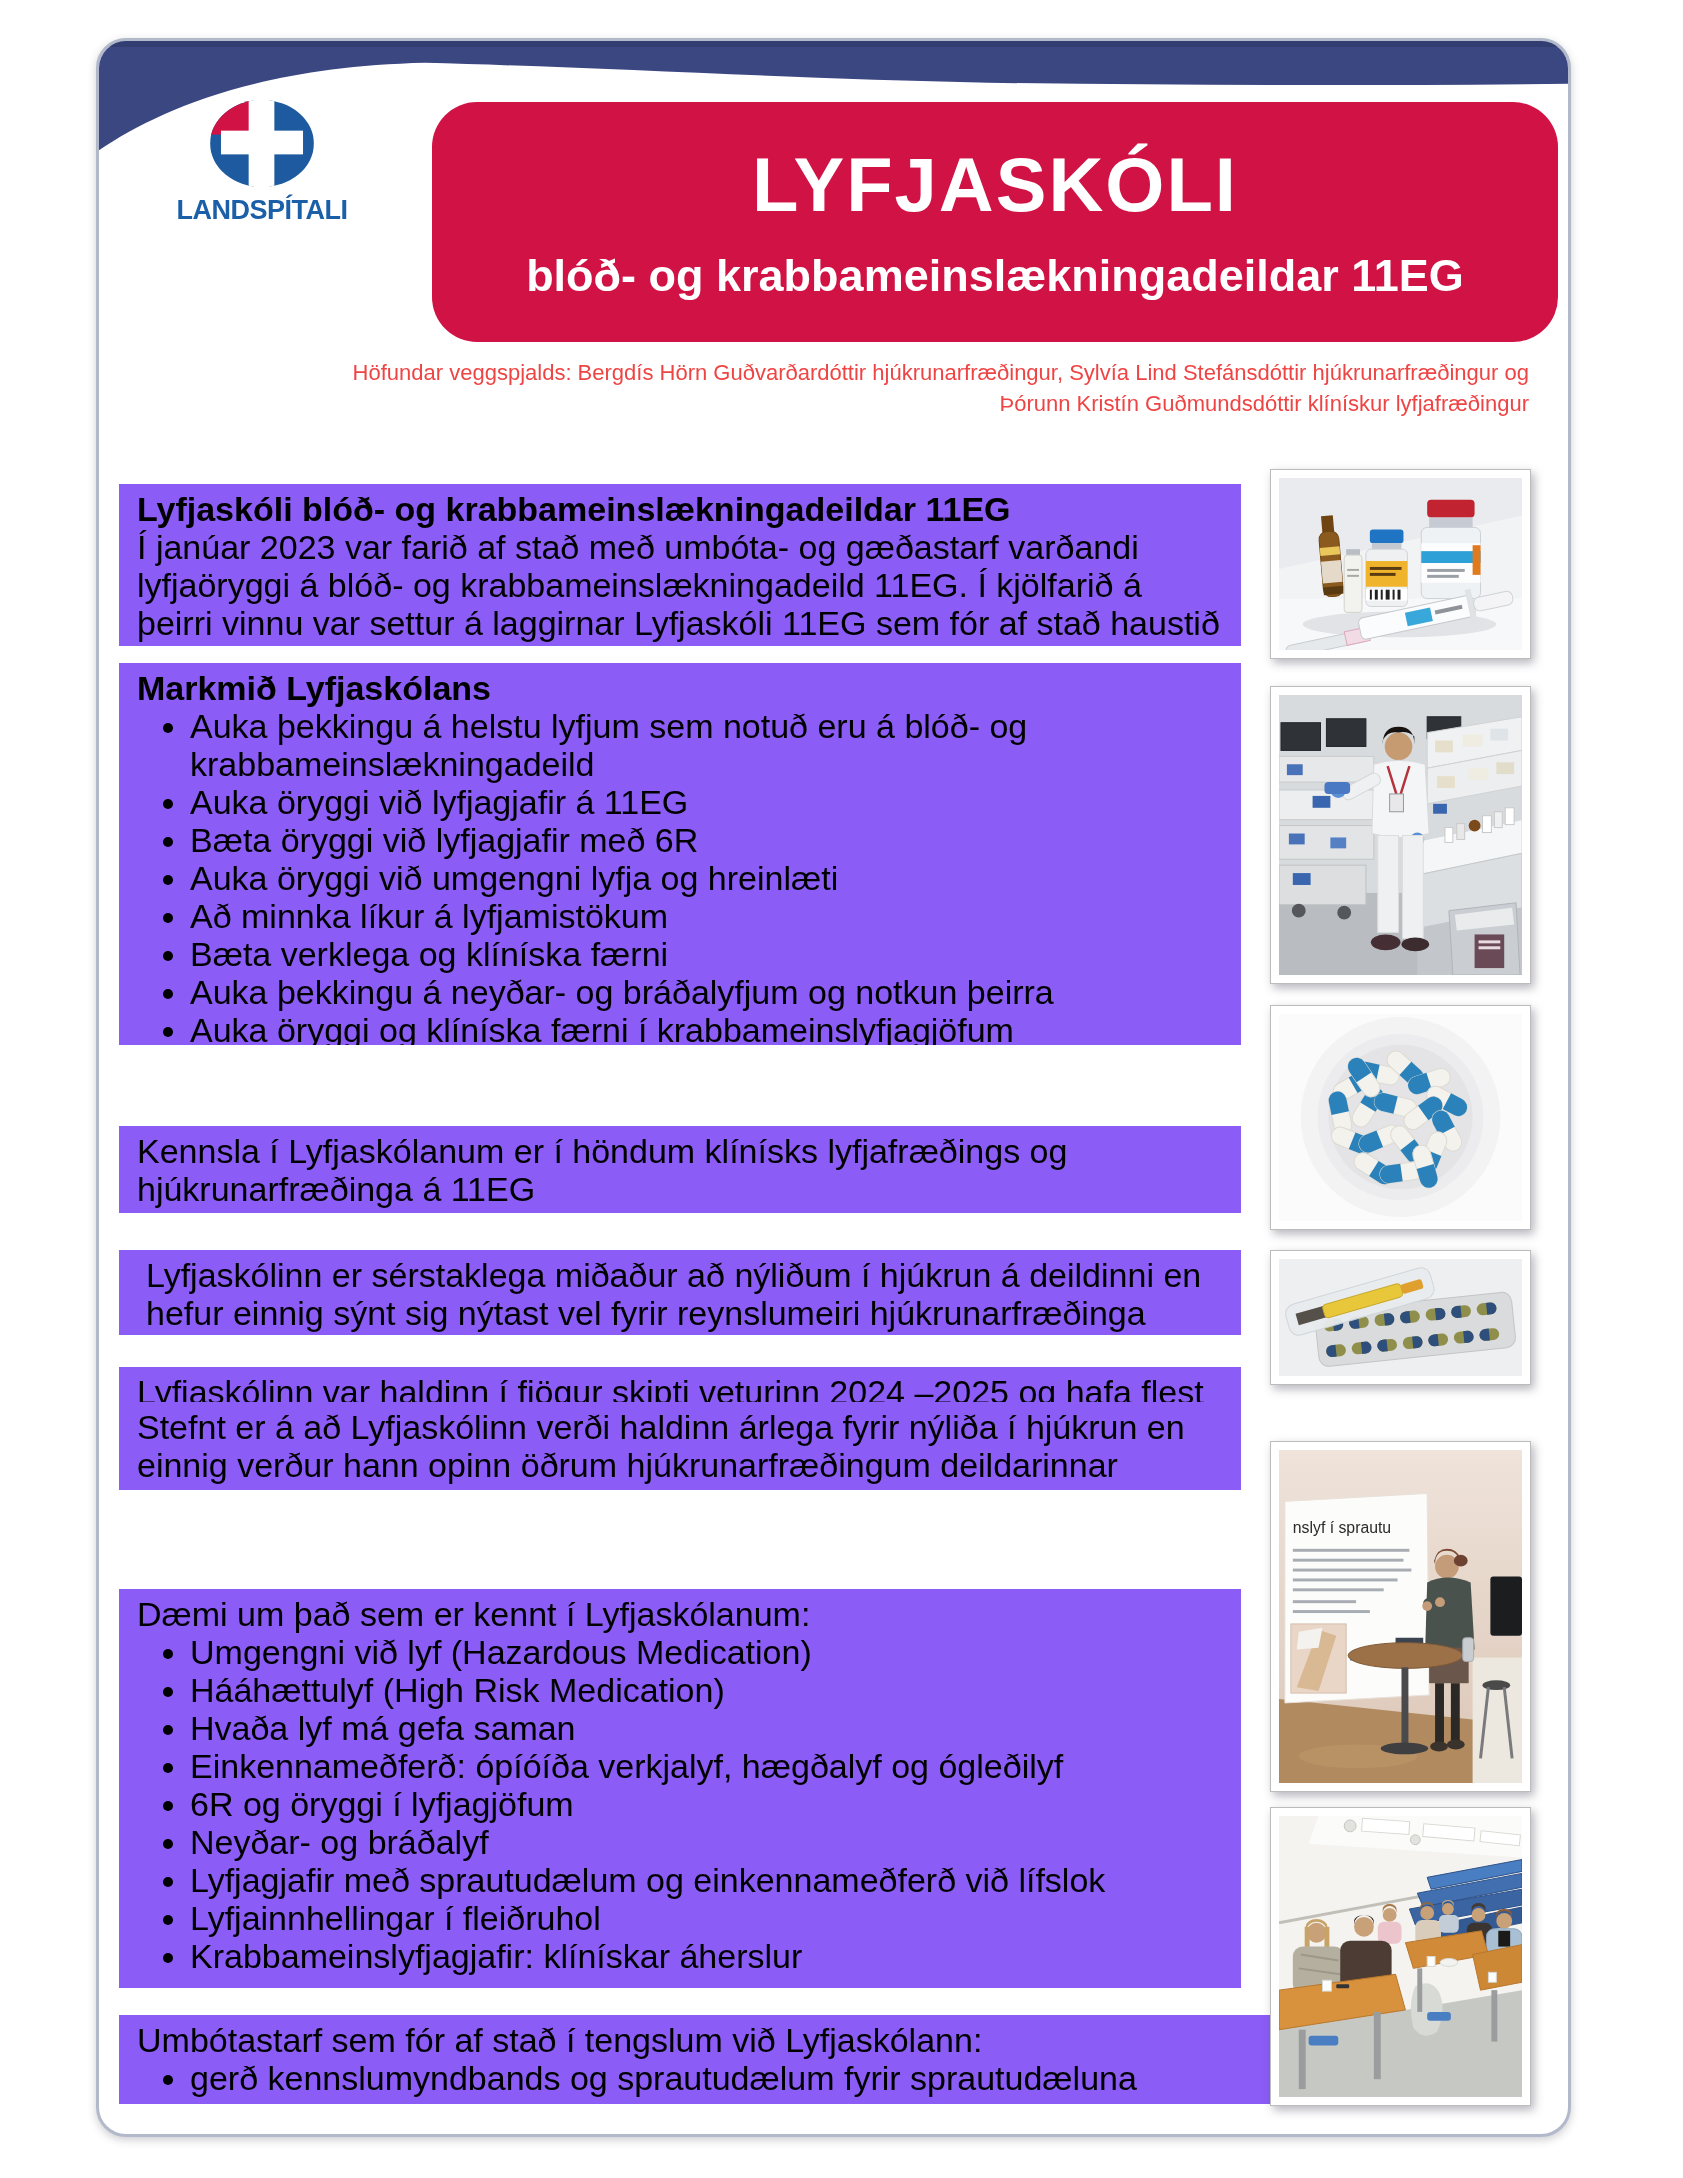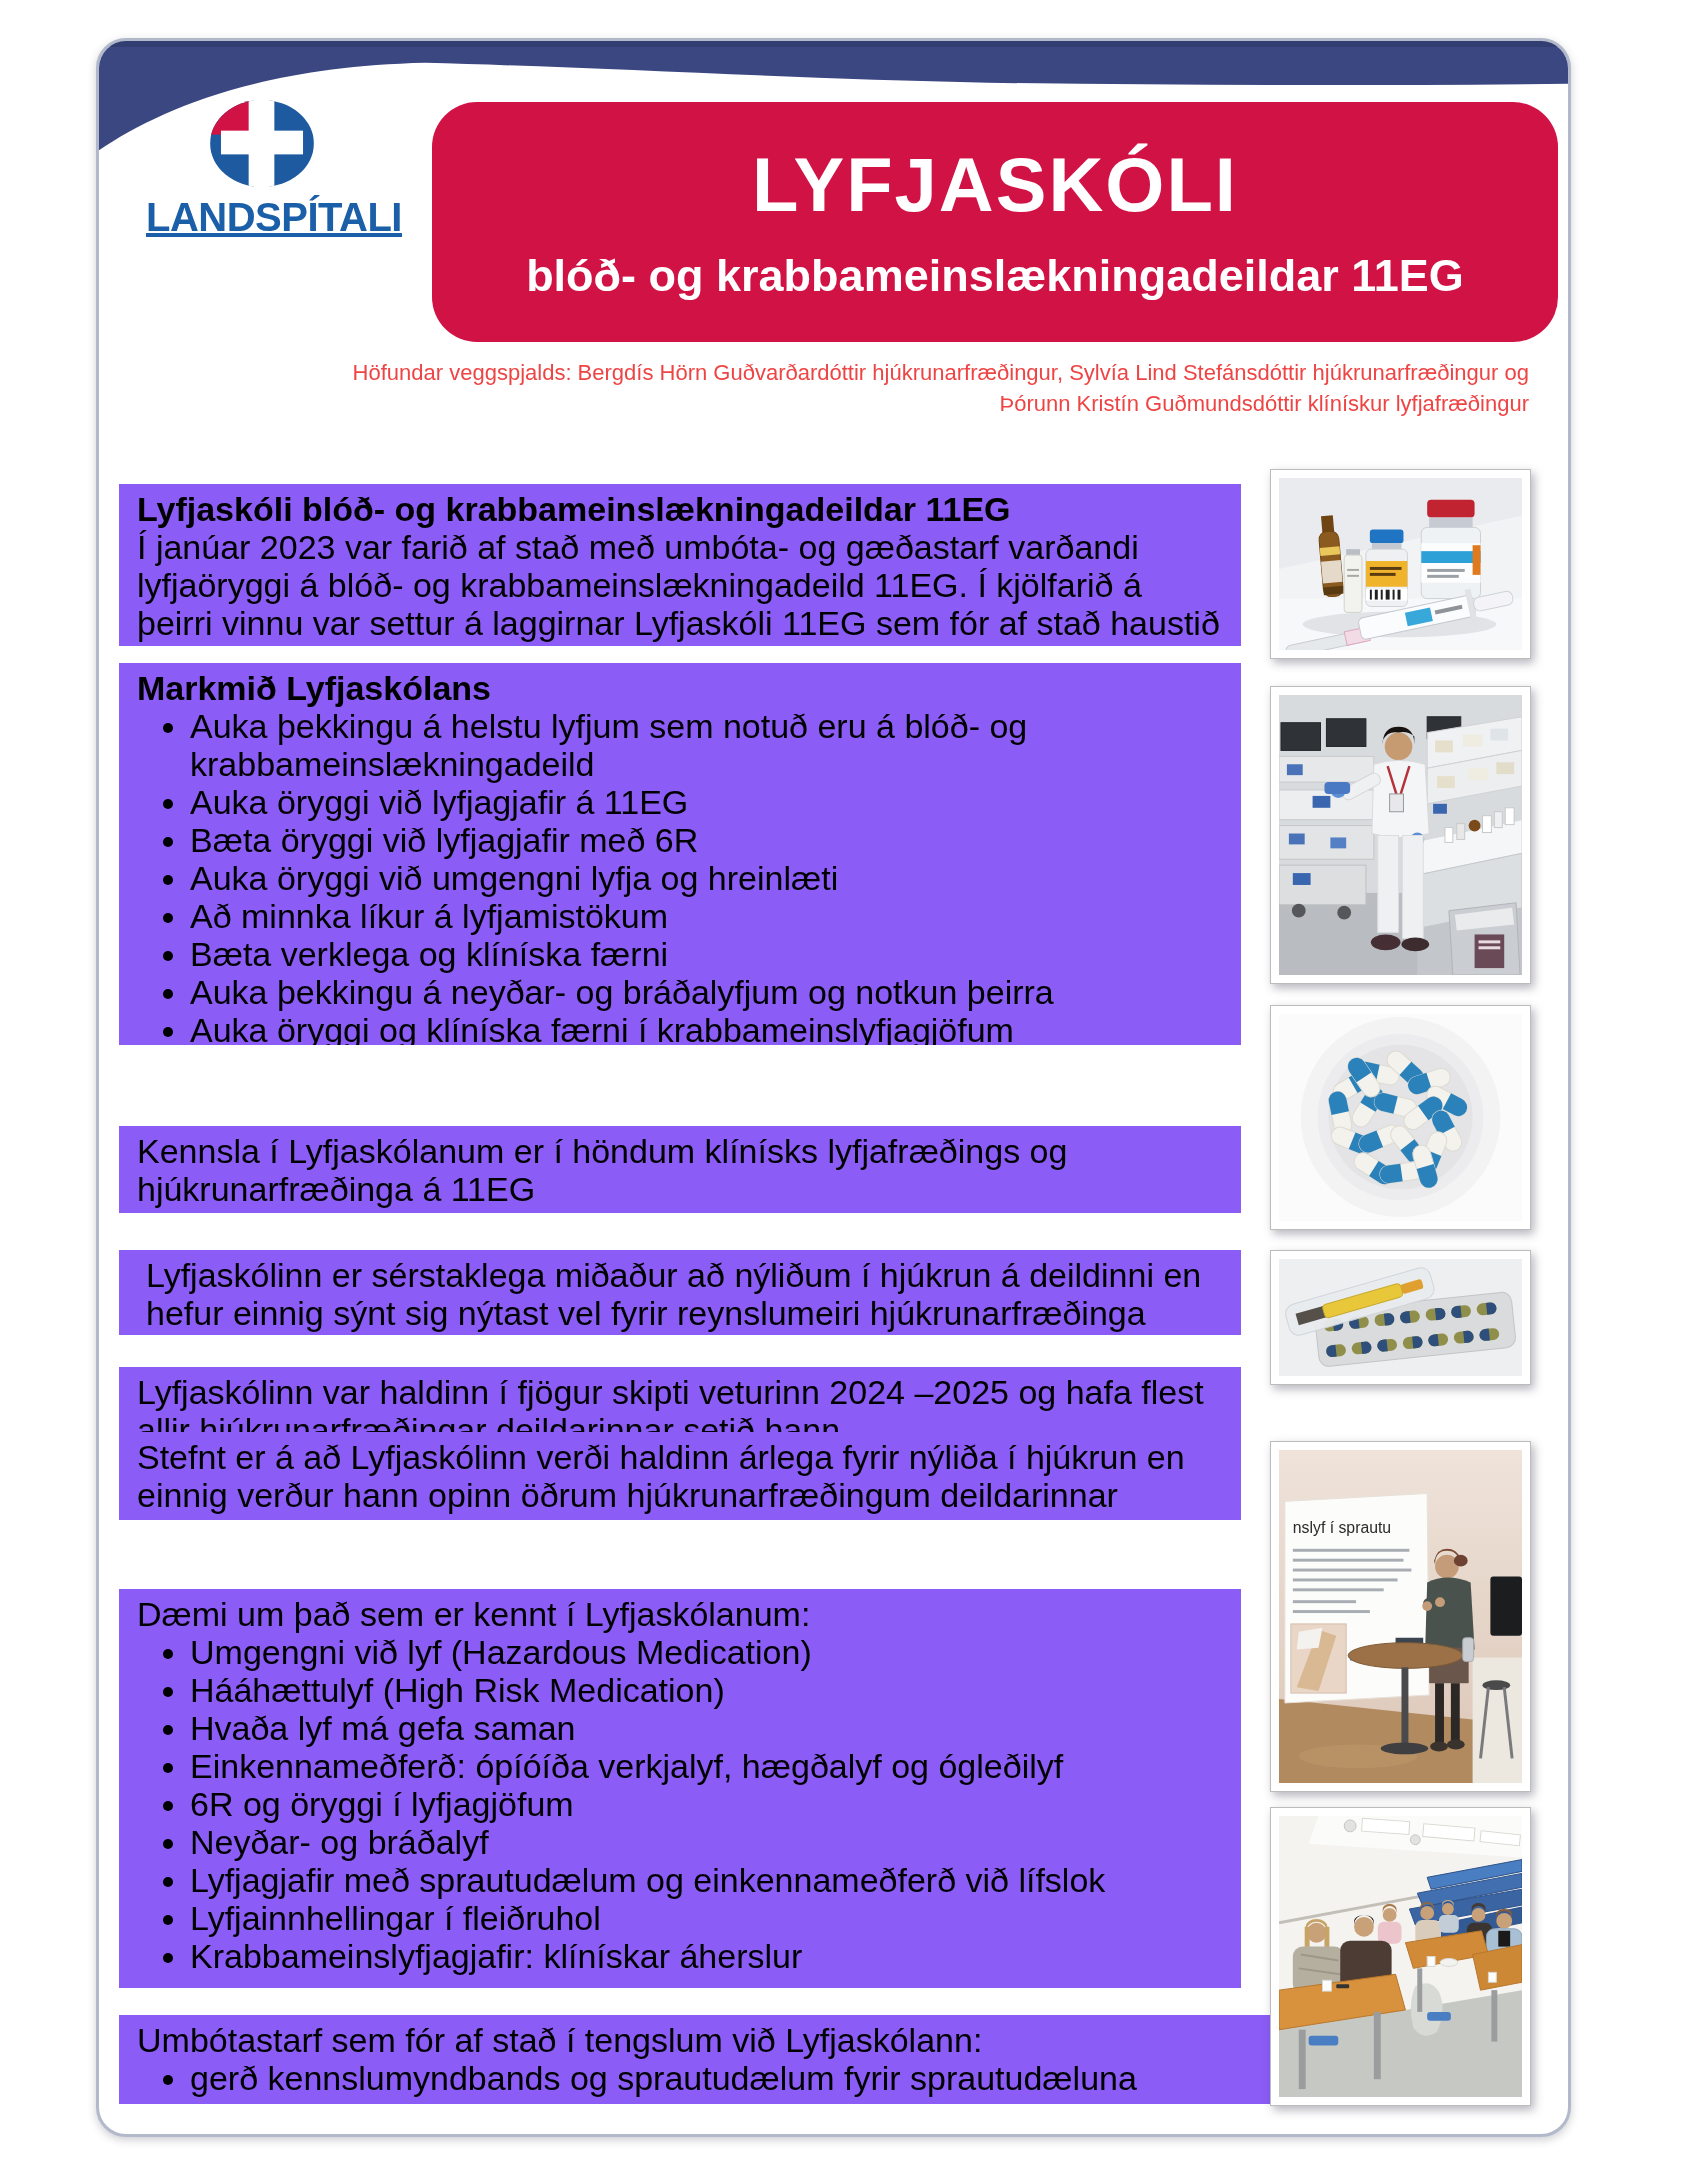--- a/index.html
+++ b/index.html
@@ -4,40 +4,40 @@
 <style>
   html,body{margin:0;padding:0;background:#ffffff;}
   .page{position:relative;width:1683px;height:2178px;background:#ffffff;
         font-family:"Liberation Sans",sans-serif;color:#000;overflow:hidden;}
   .panel{position:absolute;left:96px;top:38px;width:1475px;height:2099px;
          box-sizing:border-box;border:3px solid #b2b9ca;border-radius:30px;
          background:#fff;overflow:hidden;box-shadow:0 3px 8px rgba(60,60,80,.25);}
   .band{position:absolute;left:0;top:0;width:100%;height:149px;display:block;}
   .logo{position:absolute;left:47px;top:59px;width:232px;text-align:center;}
   .logo svg{display:block;margin:0 auto;}
-  .logo-word{margin-top:8px;font-size:40px;font-weight:bold;letter-spacing:-0.5px;color:#1a5fa8;text-decoration:underline;}
+  .logo-word{margin-top:8px;font-size:27px;font-weight:bold;letter-spacing:-0.5px;color:#1a5fa8;}
   .titlebox{position:absolute;left:333px;top:61px;width:1126px;height:240px;
             border-radius:45px;background:#d11245;color:#fff;display:flex;
             flex-direction:column;align-items:center;justify-content:center;gap:30px;}
   .title-main{font-size:76px;font-weight:bold;letter-spacing:2px;line-height:1;}
   .title-sub{font-size:45px;font-weight:bold;line-height:1;}
   .credits{position:absolute;top:316px;right:39px;text-align:right;
            font-size:22px;line-height:31px;color:#ef4444;}
   .tb{position:absolute;left:20px;width:1122px;background:#8b5cf6;
       box-sizing:border-box;padding:6px 18px;font-size:34px;line-height:38px;
       overflow:hidden;}
   .tb .hd-b{font-weight:bold;}
   .tb ul{margin:0;padding-left:53px;}
   .tb li{max-width:980px;}
   .b1{top:443px;height:162px;}
   .b2{top:622px;height:382px;}
   .b3{top:1085px;height:87px;}
   .b4{top:1209px;height:85px;padding-left:27px;}
   .b5{top:1326px;height:89px;}
-  .b6{top:1391px;height:88px;}
+  .b6{top:1361px;height:88px;}
   .b7{top:1548px;height:399px;}
   .b8{top:1974px;height:89px;width:1310px;}
   .ph{position:absolute;left:1171px;width:261px;background:#fff;
       box-sizing:border-box;border:1px solid #bcbcbc;padding:8px;
       box-shadow:3px 4px 9px rgba(70,70,90,.4);}
   .ph svg{display:block;width:100%;height:100%;}
   .f1{top:428px;height:190px;}
   .f2{top:645px;height:298px;}
   .f3{top:964px;height:225px;}
   .f4{top:1209px;height:135px;}

